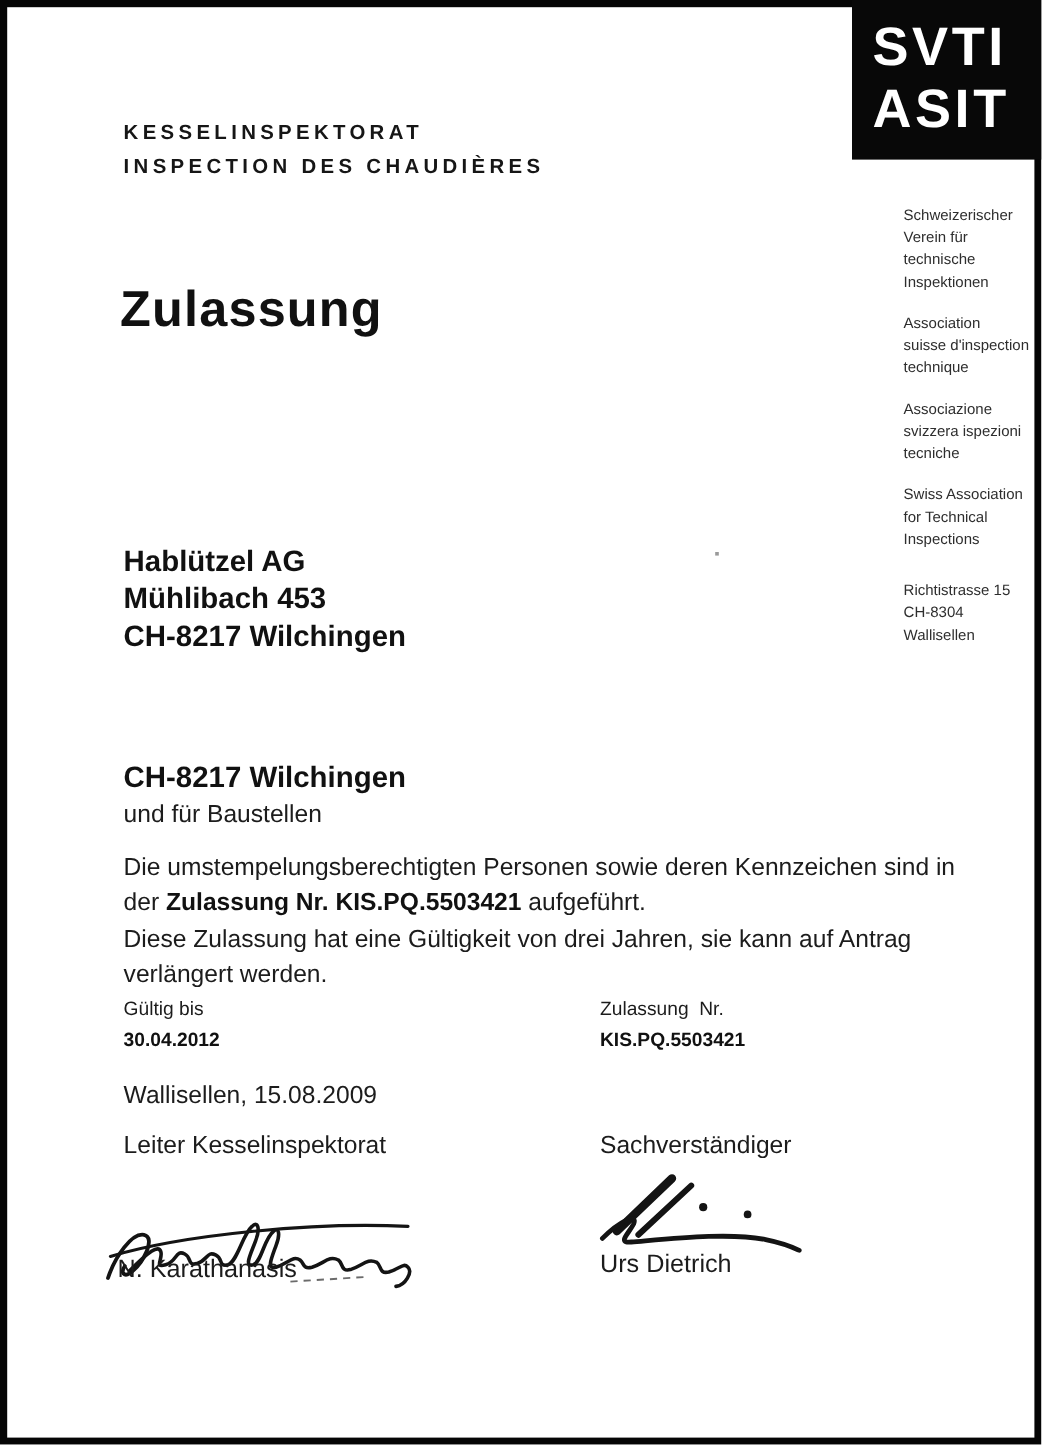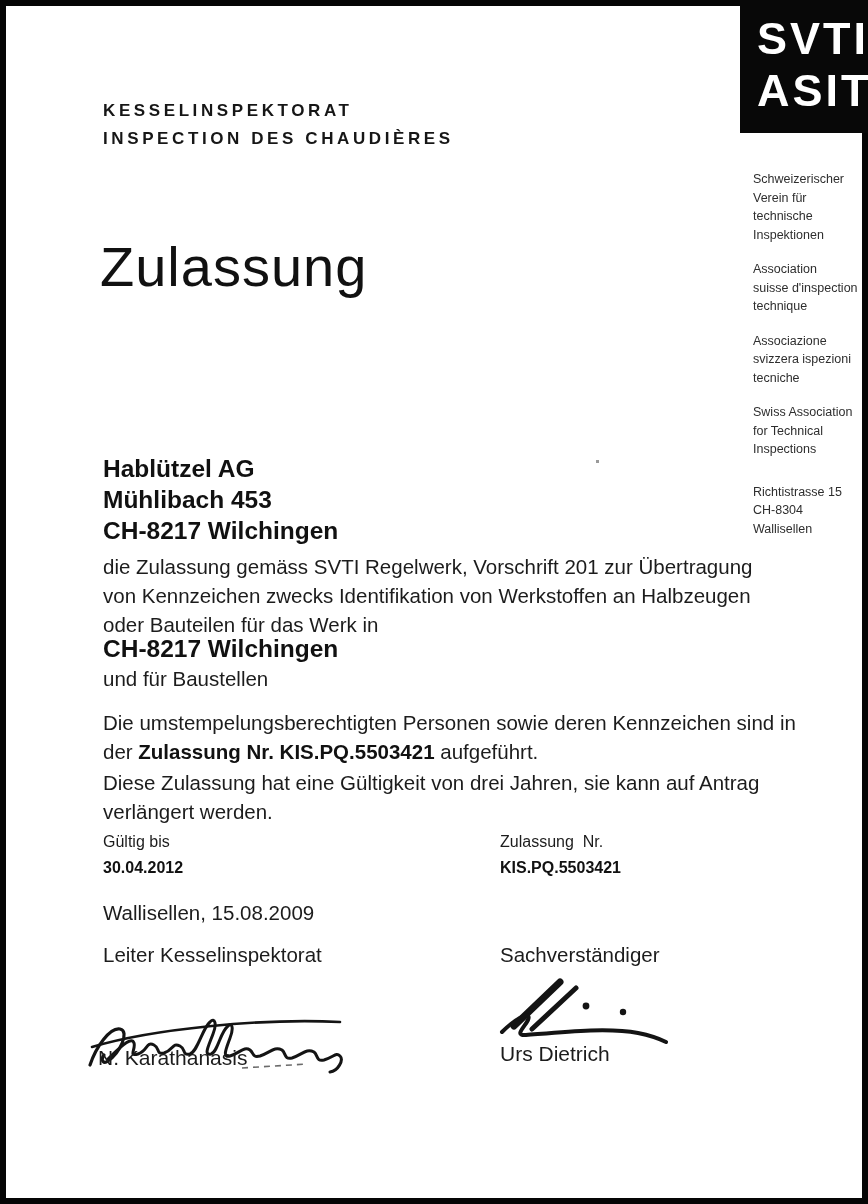--- a/index.html
+++ b/index.html
@@ -6,30 +6,30 @@
   html, body { width: 868px; height: 1204px; background: #fff; }
   body { font-family: "Liberation Sans", sans-serif; color: #1b1b1b; }
 
   .page { position: relative; width: 868px; height: 1204px; background: #fff; overflow: hidden; }
   .frame { position: absolute; inset: 0; border: 6px solid #050505; pointer-events: none; z-index: 10; }
 
   
   .org-header { position: absolute; left: 103px; top: 97px; font-weight: bold; font-size: 17px; letter-spacing: 3.6px; line-height: 28px; color: #161616; }
 
   
-  .logo { position: absolute; top: 0; right: 0; width: 128px; height: 133px; background: #080808; color: #fff; padding: 13px 0 0 17px; z-index: 11; }
+  .logo { position: absolute; top: 0; right: 0; width: 158px; height: 133px; background: #080808; color: #fff; padding: 13px 0 0 17px; z-index: 11; }
   .logo .logo-line { font-weight: bold; font-size: 45px; line-height: 52px; letter-spacing: 3px; }
 
   
   .sidebar { position: absolute; left: 753px; top: 170px; width: 112px; font-size: 12.5px; line-height: 18.5px; color: #2e2e2e; }
   .sidebar .group { margin-bottom: 16px; }
   .sidebar .group.address { margin-top: 24px; }
 
   
-  .doc-title { position: absolute; left: 100px; top: 234px; font-size: 56px; font-weight: normal; letter-spacing: 1px; color: #111; }
+  .doc-title { position: absolute; left: 100px; top: 234px; font-size: 42px; font-weight: bold; letter-spacing: 1px; color: #111; }
 
   .textline { white-space: pre-wrap; }
   .para { position: absolute; left: 103px; font-size: 20.5px; line-height: 29px; color: #1c1c1c; }
   .para.intro { top: 360px; }
   .para.grant { top: 552px; }
   .para.persons { top: 708px; }
   .para.validity { top: 768px; }
 
   .company-block { position: absolute; left: 103px; top: 453px; font-size: 24.5px; line-height: 31px; font-weight: bold; color: #111; }
   .site-city { position: absolute; left: 103px; top: 635px; font-size: 24.5px; font-weight: bold; color: #111; }
@@ -103,25 +103,20 @@
 
   <div class="doc-title">Zulassung</div>
 
 
   <div class="company-block">
     <div>Hablützel AG</div>
     <div>Mühlibach 453</div>
     <div>CH-8217 Wilchingen</div>
   </div>
 
-  <div class="para grant">
-    <div class="textline">die Zulassung gemäss SVTI Regelwerk, Vorschrift 201 zur Übertragung</div>
-    <div class="textline">von Kennzeichen zwecks Identifikation von Werkstoffen an Halbzeugen</div>
-    <div class="textline">oder Bauteilen für das Werk in</div>
-  </div>
 
   <div class="site-city">CH-8217 Wilchingen</div>
   <div class="site-note">und für Baustellen</div>
 
   <div class="para persons">
     <div class="textline">Die umstempelungsberechtigten Personen sowie deren Kennzeichen sind in</div>
     <div class="textline"><span>der </span><span class="bold-inline">Zulassung Nr. KIS.PQ.5503421</span><span> aufgeführt.</span></div>
   </div>
 
   <div class="para validity">

